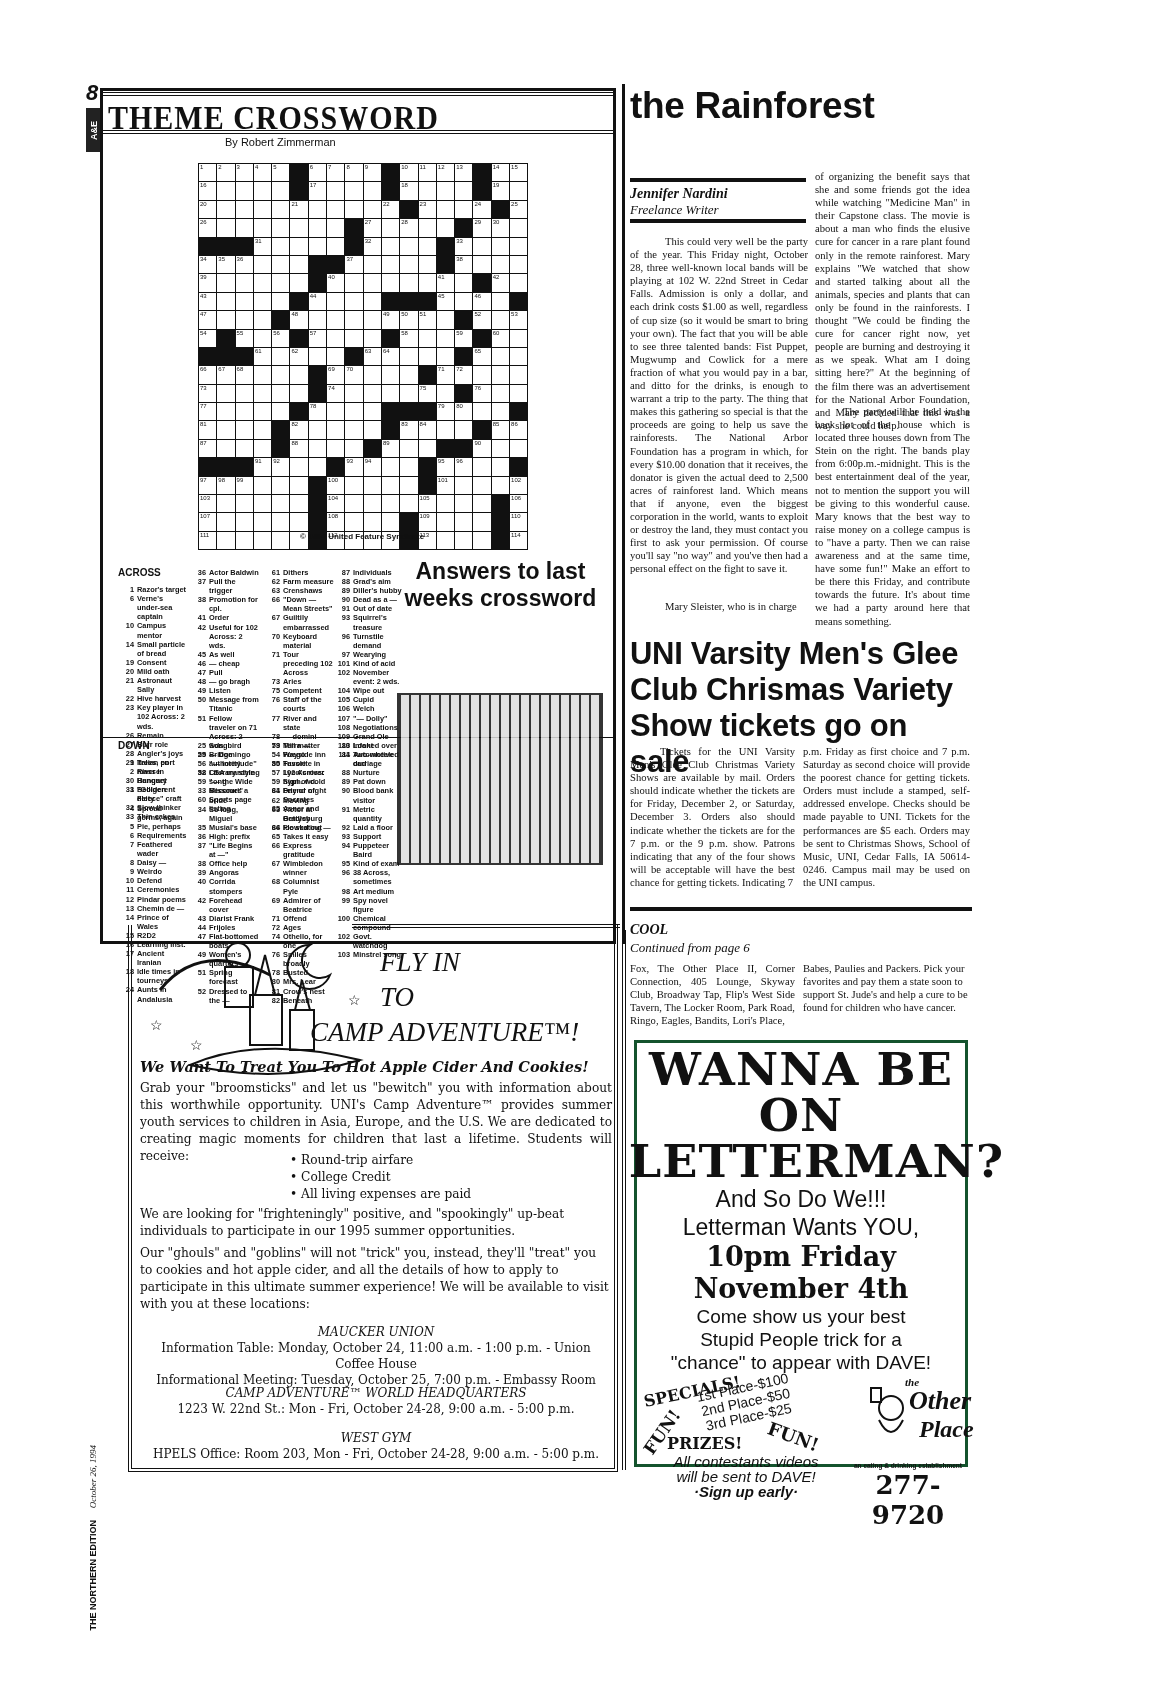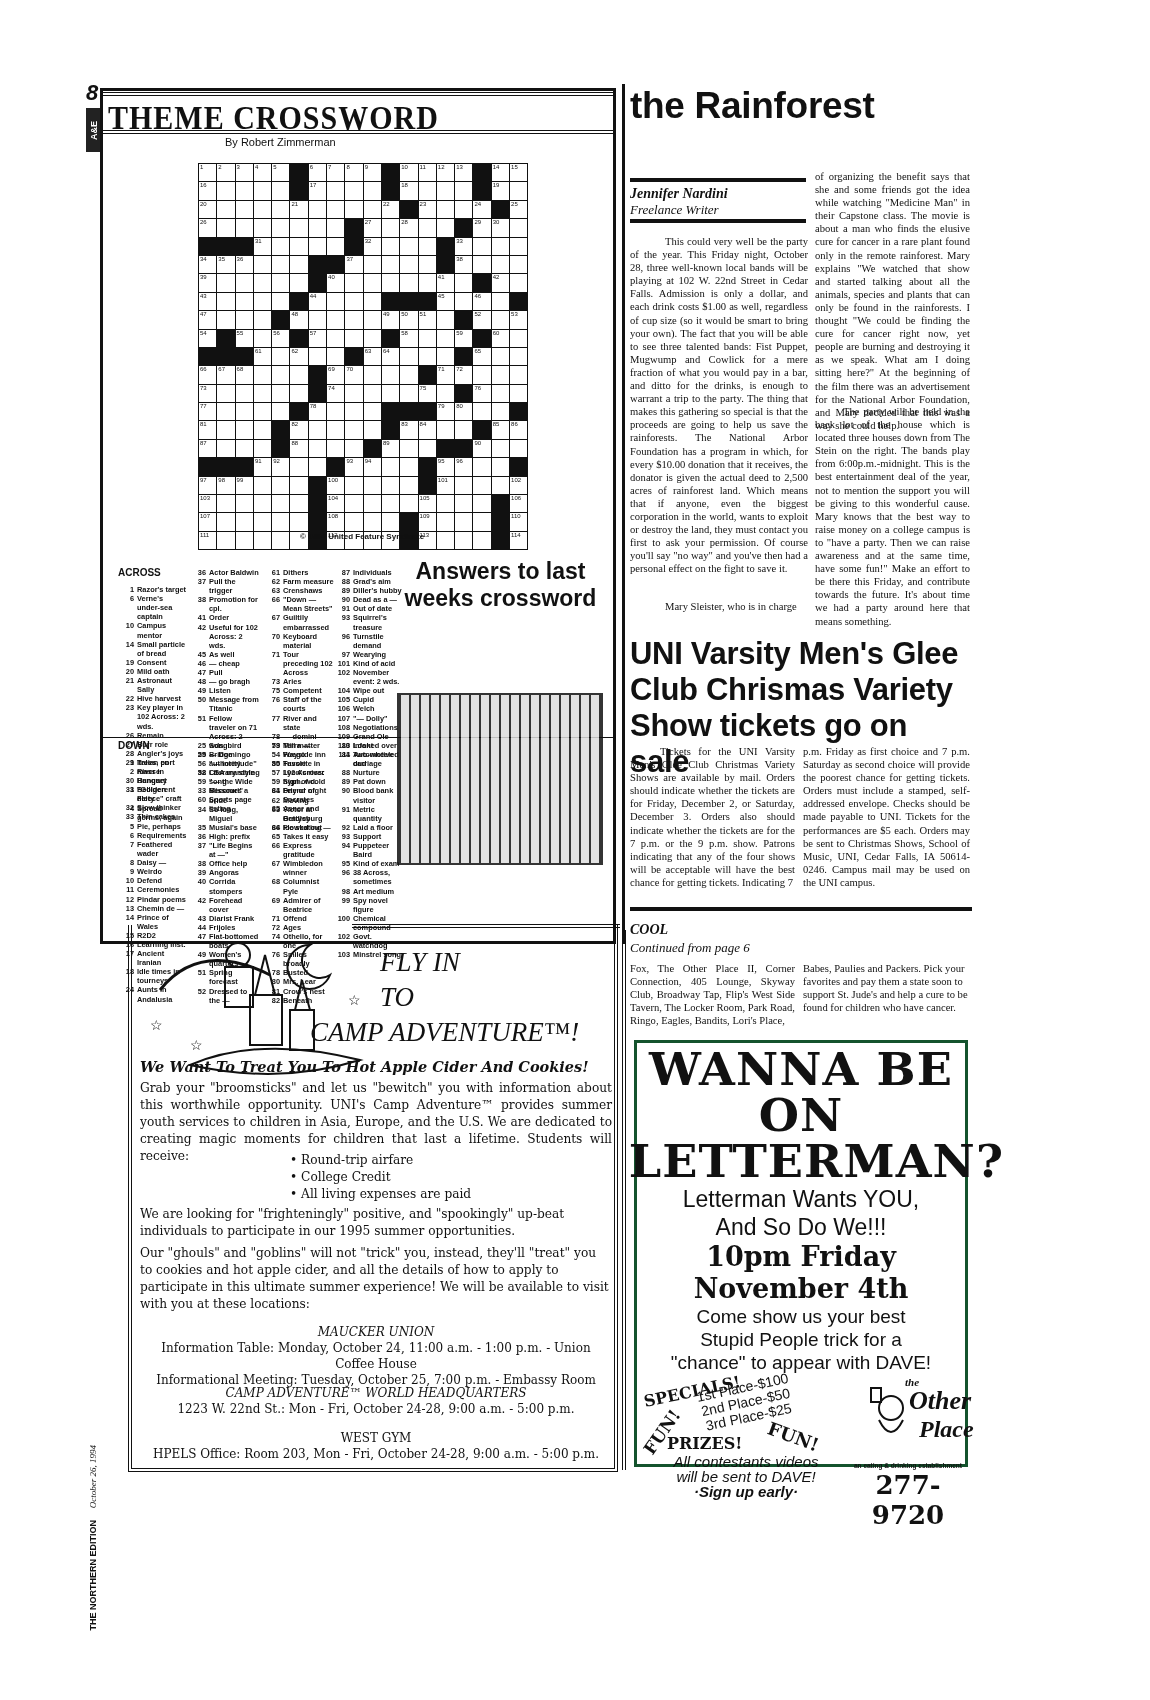--- a/index.html
+++ b/index.html
@@ -1295,22 +1295,22 @@
 
 <div class="abs vrule" style="left:622px;top:930px;height:540px;border-left:1px solid #111;background:none;width:4px;border-right:1px solid #111"></div>
 <div class="abs" style="left:630px;top:922px;font:italic bold 14px 'Liberation Serif',serif">COOL</div>
 <div class="abs" style="left:630px;top:940px;font:italic 13px 'Liberation Serif',serif">Continued from page 6</div>
 <div class="abs art-text" style="left:630px;top:962px;width:165px">Fox, The Other Place II, Corner Connection, 405 Lounge, Skyway Club, Broadway Tap, Flip's West Side Tavern, The Locker Room, Park Road, Ringo, Eagles, Bandits, Lori's Place,</div>
 <div class="abs art-text" style="left:803px;top:962px;width:167px;text-align:left">Babes, Paulies and Packers. Pick your favorites and pay them a state soon to support St. Jude's and help a cure to be found for children who have cancer.</div>
 
 <div class="abs letter-box">
   <div class="bigserif" style="margin-top:4px">WANNA BE ON</div>
   <div class="bigserif">LETTERMAN?</div>
+  <div class="sans-line">And So Do We!!!</div>
   <div class="sans-line">Letterman Wants YOU,</div>
-  <div class="sans-line">And So Do We!!!</div>
   <div class="boldserif">10pm Friday</div>
   <div class="boldserif">November 4th</div>
   <div class="sans-line" style="font-size:19px;line-height:23px">Come show us your best</div>
   <div class="sans-line" style="font-size:19px;line-height:23px">Stupid People trick for a</div>
   <div class="sans-line" style="font-size:19px;line-height:23px">"chance" to appear with DAVE!</div>
   <div style="position:relative;height:120px">
     <div class="abs" style="left:6px;top:8px;font:900 16px 'DejaVu Serif',serif;transform:rotate(-12deg)">SPECIALS!</div>
     <div class="abs" style="left:62px;top:6px;font:14px/15px 'Liberation Sans',sans-serif;transform:rotate(-12deg);text-align:center">
       <div>1st Place-$100</div>
       <div>2nd Place-$50</div>
@@ -1370,15 +1370,15 @@
 <div class="abs camp-center" style="left:140px;top:1324px;width:472px">
   <div style="font-style:italic">MAUCKER UNION</div>
   <div>Information Table: Monday, October 24, 11:00 a.m. - 1:00 p.m. - Union Coffee House</div>
   <div>Informational Meeting: Tuesday, October 25, 7:00 p.m. - Embassy Room</div>
 </div>
 <div class="abs camp-center" style="left:140px;top:1385px;width:472px">
   <div style="font-style:italic">CAMP ADVENTURE™ WORLD HEADQUARTERS</div>
   <div>1223 W. 22nd St.: Mon - Fri, October 24-28, 9:00 a.m. - 5:00 p.m.</div>
 </div>
 <div class="abs camp-center" style="left:140px;top:1430px;width:472px">
-  <div style="">WEST GYM</div>
+  <div style="font-style:italic">WEST GYM</div>
   <div>HPELS Office: Room 203, Mon - Fri, October 24-28, 9:00 a.m. - 5:00 p.m.</div>
 </div>
 
 </body></html>

